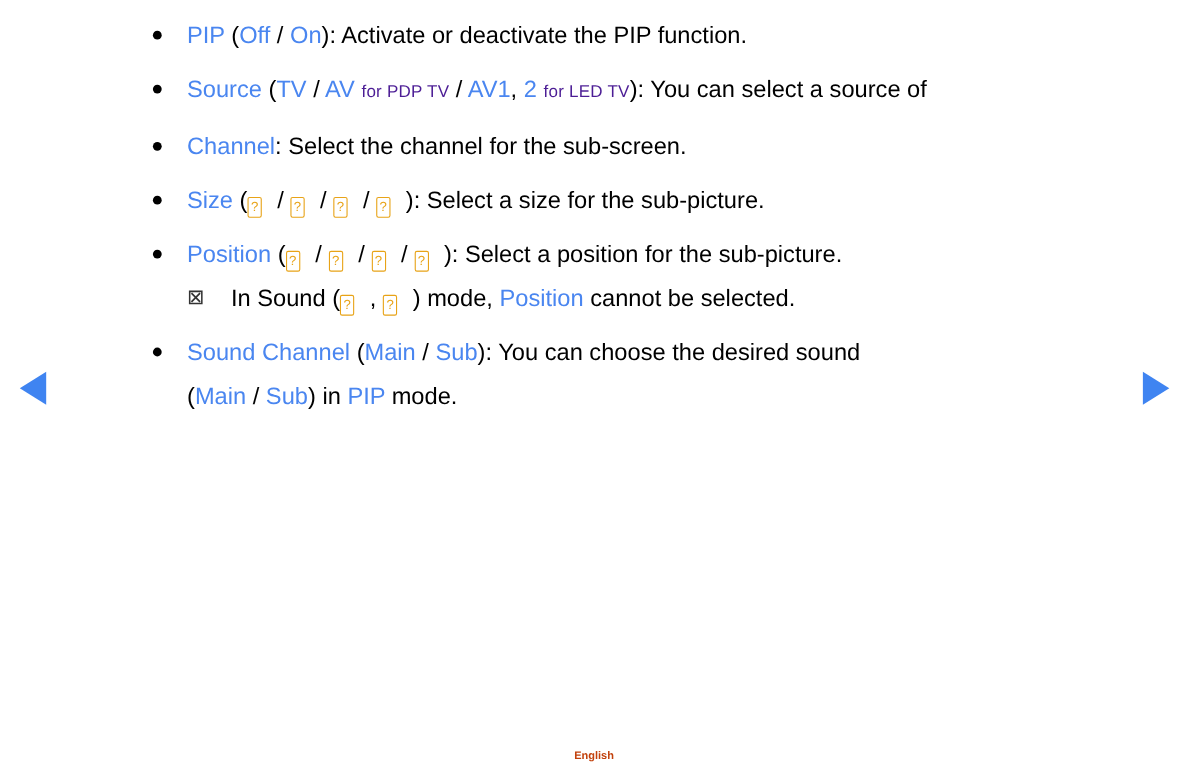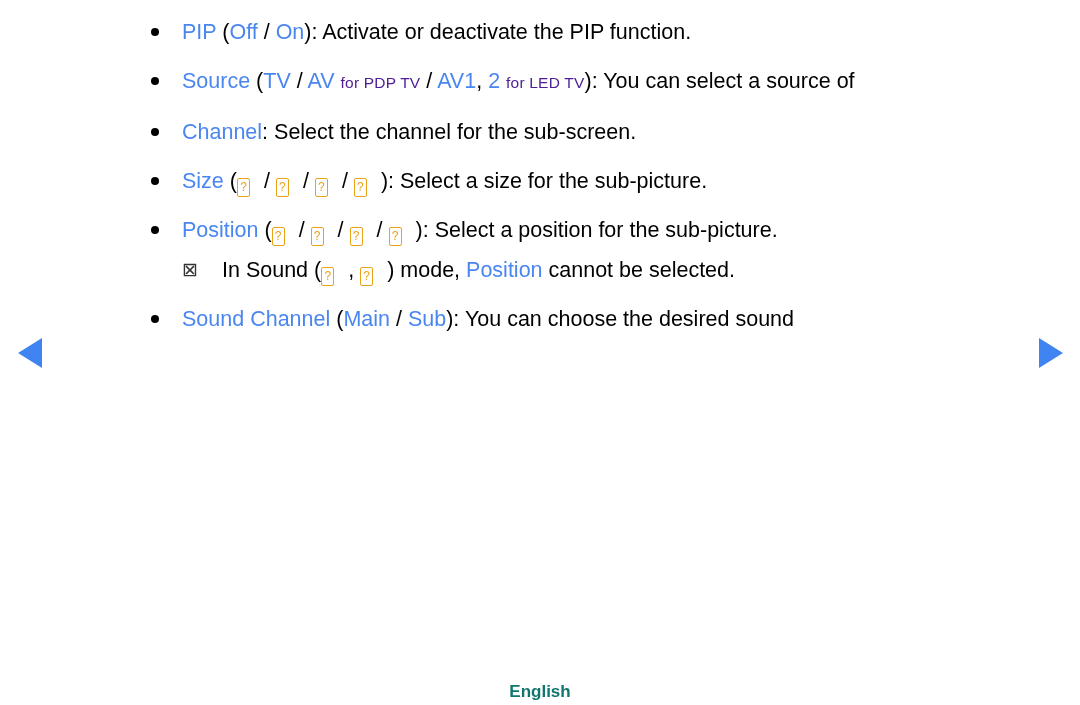--- a/index.html
+++ b/index.html
@@ -35,21 +35,21 @@
   .nav-arrow.next {
     right: 17px;
     border-top: 15px solid transparent;
     border-bottom: 15px solid transparent;
     border-left: 24px solid #3f84f1;
   }
 
   
   .content {
     position: absolute;
-    left: 142px;
+    left: 130px;
     top: 12px;
     width: 880px;
   }
 
   ul.bullet-list {
     list-style: none;
     margin: 0;
     padding: 0;
   }
   li.bullet-item {
@@ -111,23 +111,23 @@
   
   .gap-sm { height: 9px; }
 
   
   .footer-lang {
     position: absolute;
     left: 0;
     right: 0;
     top: 682px;
     text-align: center;
-    font-size: 17px;
+    font-size: 10px;
     font-weight: bold;
-    color: #0f766e;
+    color: #c2410c;
     font-family: "Liberation Sans", sans-serif;
   }
 </style>
 </head>
 <body>
 
 <div class="nav-arrow prev"></div>
 <div class="nav-arrow next"></div>
 
 <div class="content">
@@ -168,18 +168,21 @@
 
     <div class="note-line">
       <span class="note-marker">⊠</span><span class="pln">In Sound (</span><span class="tofu">?</span><span class="pln">,</span><span class="pln">&nbsp;</span><span class="tofu">?</span><span class="pln">) mode, </span><span class="kw">Position</span><span class="pln"> cannot be selected.</span>
     </div>
 
     <div class="gap-sm"></div>
 
     <li class="bullet-item">
       <span class="bullet-dot"></span>
       <span class="kw">Sound Channel</span><span class="pln"> (</span><span class="kw">Main</span><span class="pln"> / </span><span class="kw">Sub</span><span class="pln">): </span><span class="pln">You can choose the desired sound</span>
+      <div>
+        <span class="pln">(</span><span class="kw">Main</span><span class="pln"> / </span><span class="kw">Sub</span><span class="pln">) in </span><span class="kw">PIP</span><span class="pln"> mode.</span>
+      </div>
     </li>
 
   </ul>
 </div>
 
 <div class="footer-lang">English</div>
 
 </body></html>

